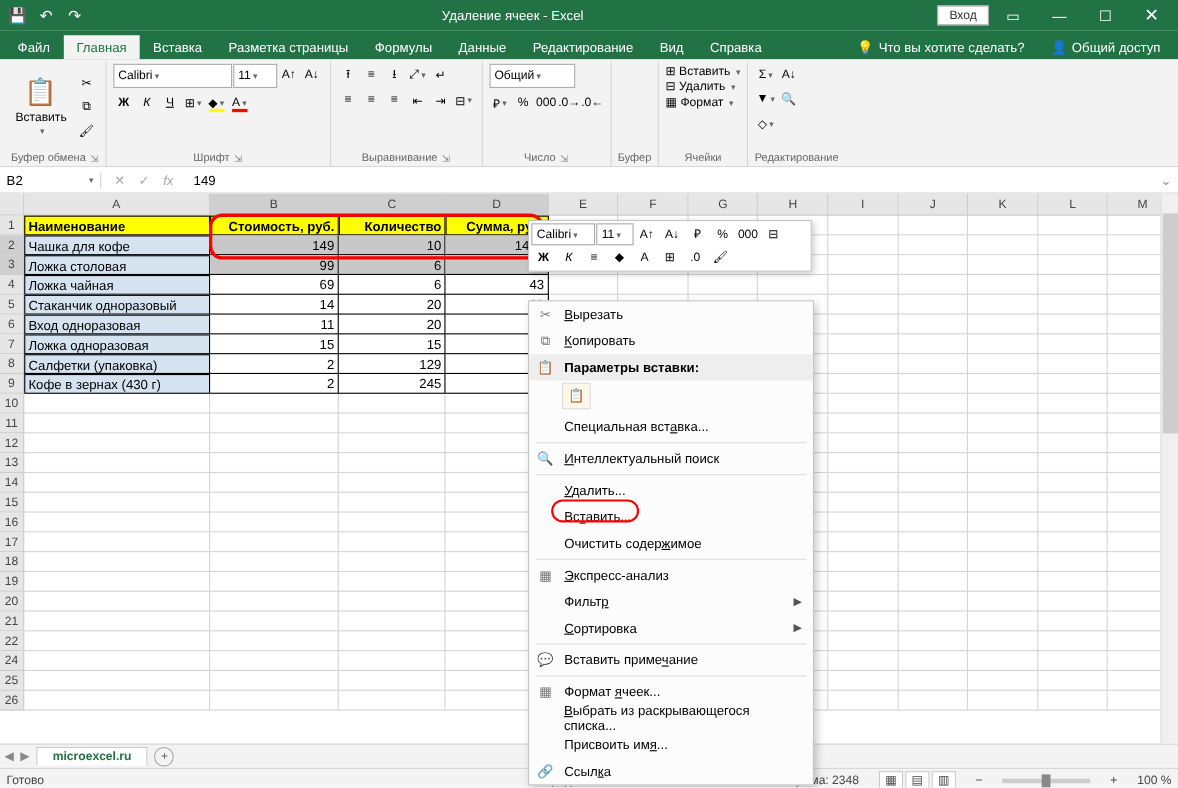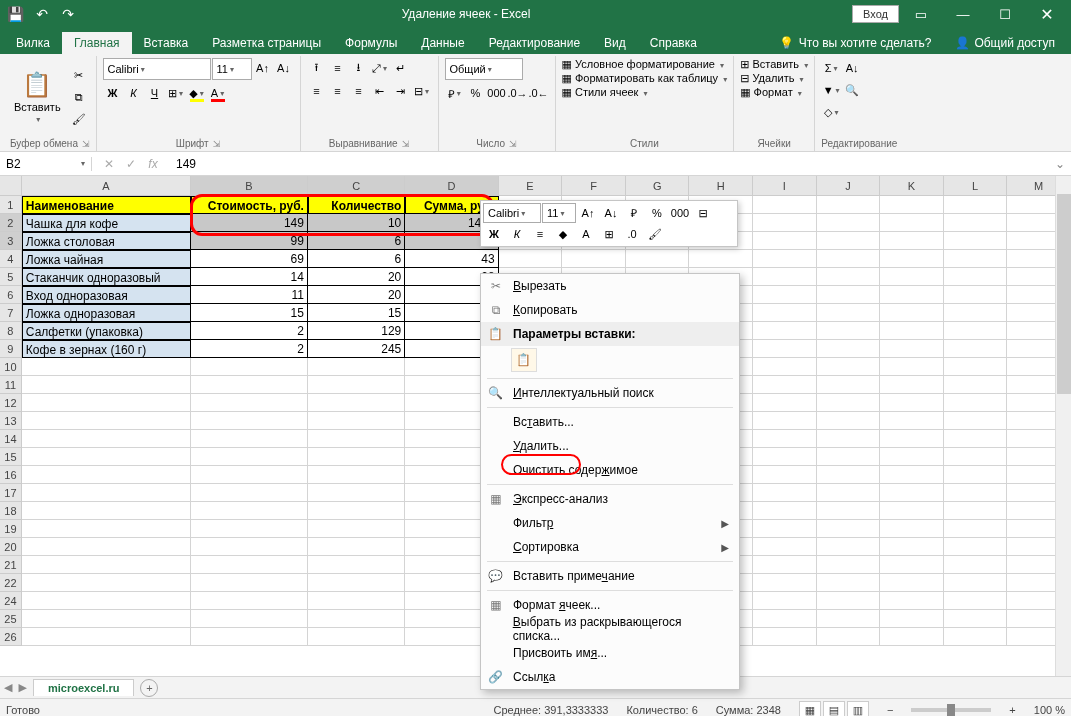--- a/index.html
+++ b/index.html
@@ -110,21 +110,21 @@
   <div class="right-ctrls">
     <span class="login-btn">Вход</span>
     <span class="win-icon">▭</span>
     <span class="win-icon">—</span>
     <span class="win-icon">☐</span>
     <span class="win-icon win-close">✕</span>
   </div>
 </div>
 
 <div class="ribbon-tabs">
-  <span class="tab">Вилка</span>
+  <span class="tab">Файл</span>
   <span class="tab active">Главная</span>
   <span class="tab">Вставка</span>
   <span class="tab">Разметка страницы</span>
   <span class="tab">Формулы</span>
   <span class="tab">Данные</span>
   <span class="tab">Редактирование</span>
   <span class="tab">Вид</span>
   <span class="tab">Справка</span>
   <span class="spacer"></span>
   <span class="tell-me">💡 <span>Что вы хотите сделать?</span></span>
@@ -218,27 +218,22 @@
         <span class="small-btn">.0←</span>
       </div>
     </div>
     <div class="group-label">
         <span>Число</span>
         <span class="launcher">⇲</span>
       </div>
   </div>
 
   <div class="ribbon-group">
-    <div class="ribbon-body" style="flex-direction:column;gap:1px;font-size:11px">
-      <span>▦ <span>Условное форматирование</span> <span class="drop">▾</span></span>
-      <span>▦ <span>Форматировать как таблицу</span> <span class="drop">▾</span></span>
-      <span>▦ <span>Стили ячеек</span> <span class="drop">▾</span></span>
-    </div>
     <div class="group-label">
-        <span>Стили</span>
+        <span>Буфер</span>
       </div>
   </div>
 
   <div class="ribbon-group">
     <div class="ribbon-body" style="flex-direction:column;gap:1px;font-size:11px">
       <span>⊞ <span>Вставить</span> <span class="drop">▾</span></span>
       <span>⊟ <span>Удалить</span> <span class="drop">▾</span></span>
       <span>▦ <span>Формат</span> <span class="drop">▾</span></span>
     </div>
     <div class="group-label">
@@ -421,21 +416,21 @@
         <div class="cell" style="width: 64px;"></div>
         <div class="cell" style="width: 64px;"></div>
         <div class="cell" style="width: 64px;"></div>
         <div class="cell" style="width: 64px;"></div>
         <div class="cell" style="width: 64px;"></div>
         <div class="cell" style="width: 64px;"></div>
         <div class="cell" style="width: 64px;"></div>
       </div>
       <div class="row">
         <div class="rh">9</div>
-        <div class="cell namecol" style="width: 170px;">Кофе в зернах (160 г)</div>
+        <div class="cell namecol" style="width: 170px;">Кофе в зернах (430 г)</div>
         <div class="cell data num" style="width: 118px;">2</div>
         <div class="cell data num" style="width: 98px;">245</div>
         <div class="cell data num" style="width: 94px;">49</div>
         <div class="cell" style="width: 64px;"></div>
         <div class="cell" style="width: 64px;"></div>
         <div class="cell" style="width: 64px;"></div>
         <div class="cell" style="width: 64px;"></div>
         <div class="cell" style="width: 64px;"></div>
         <div class="cell" style="width: 64px;"></div>
         <div class="cell" style="width: 64px;"></div>
@@ -737,33 +732,37 @@
     </div>
   <div class="item">
       <span class="mi">⧉</span>
       <span><span class="u">К</span>опировать</span>
     </div>
   <div class="item header">
       <span class="mi">📋</span>
       <span>Параметры вставки:</span>
     </div>
   <div class="paste-opts"><span>📋</span></div>
+  <div class="item">
+      <span class="mi"></span>
+      <span>Специальная вст<span class="u">а</span>вка...</span>
+    </div>
   <div class="sep"></div>
   <div class="item">
       <span class="mi">🔍</span>
       <span><span class="u">И</span>нтеллектуальный поиск</span>
     </div>
   <div class="sep"></div>
   <div class="item">
       <span class="mi"></span>
+      <span><span class="u">У</span>далить...</span>
+    </div>
+  <div class="item">
+      <span class="mi"></span>
       <span>Вс<span class="u">т</span>авить...</span>
-    </div>
-  <div class="item">
-      <span class="mi"></span>
-      <span><span class="u">У</span>далить...</span>
     </div>
   <div class="item">
       <span class="mi"></span>
       <span>Очистить содер<span class="u">ж</span>имое</span>
     </div>
   <div class="sep"></div>
   <div class="item">
       <span class="mi">▦</span>
       <span><span class="u">Э</span>кспресс-анализ</span>
     </div>

